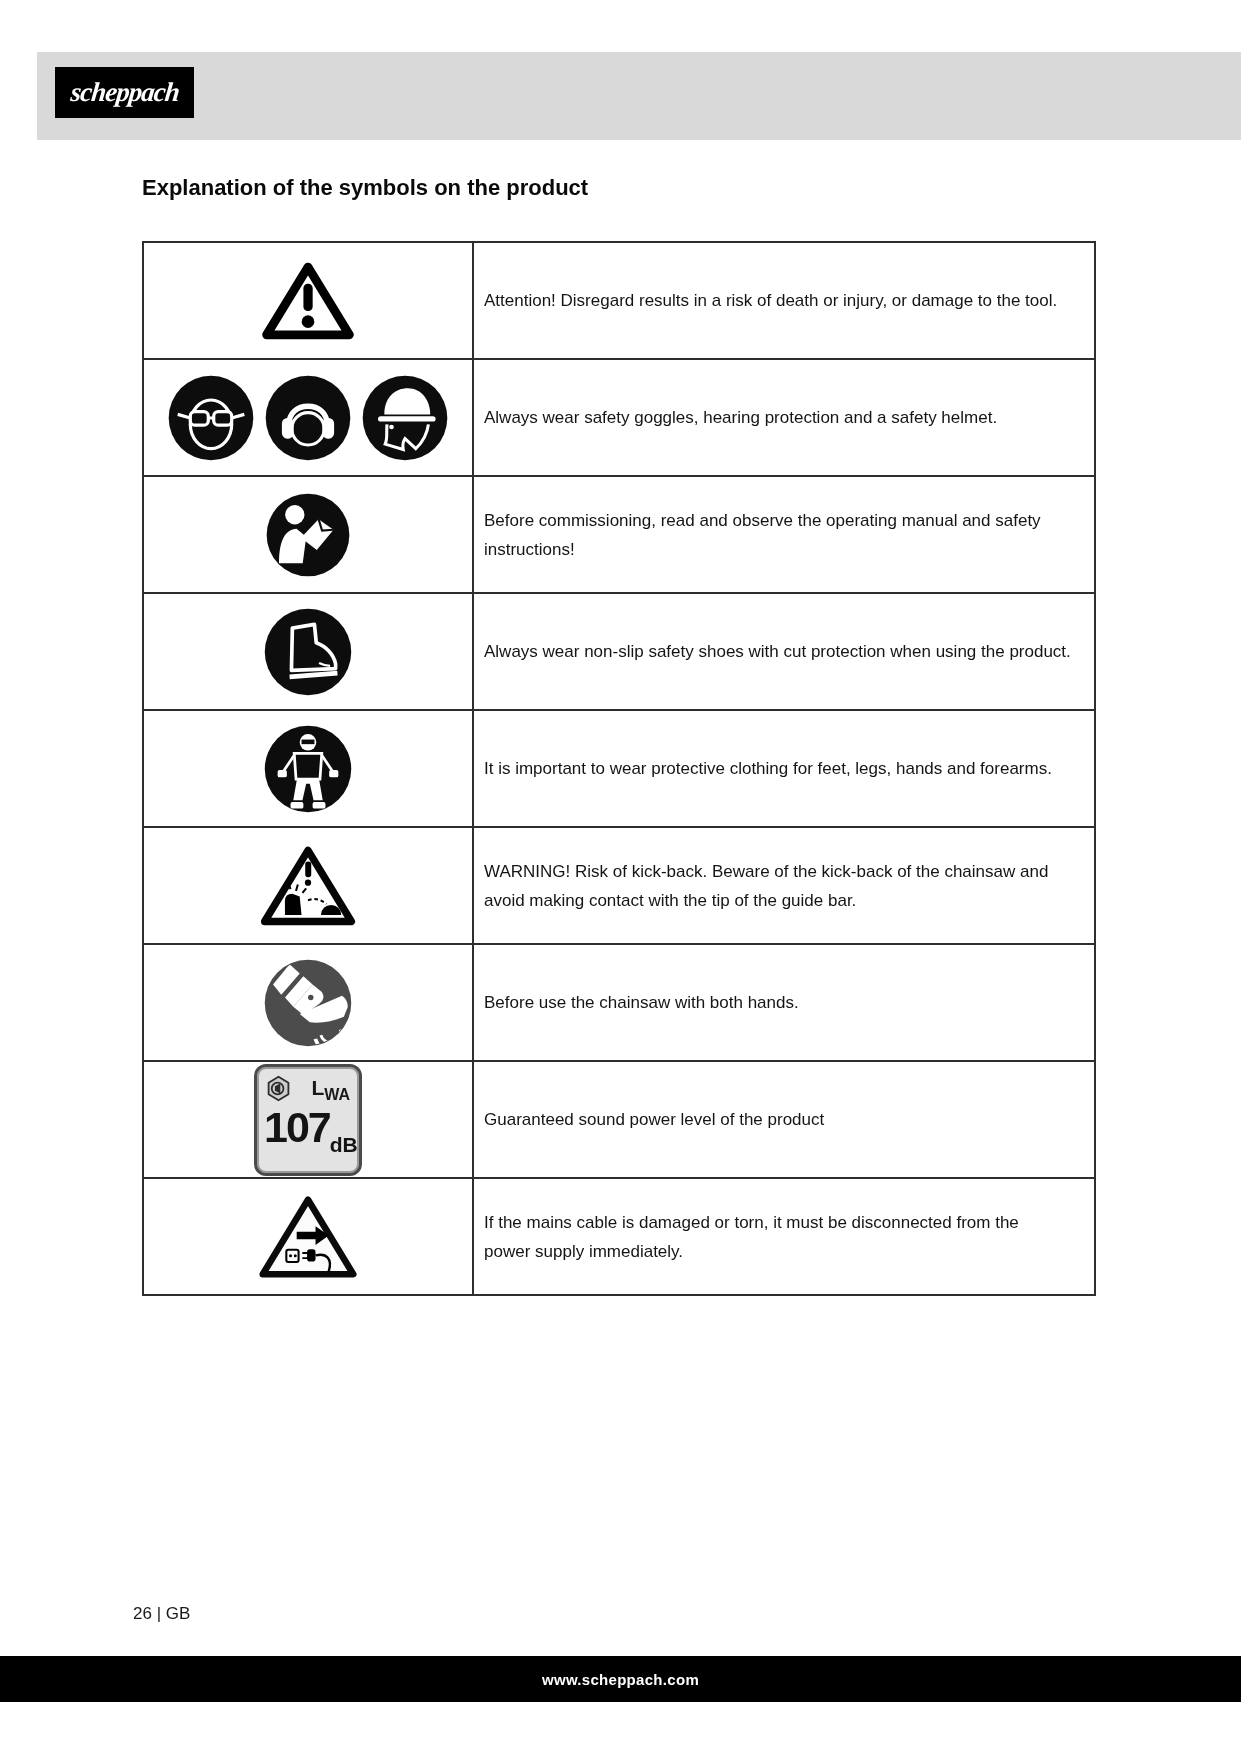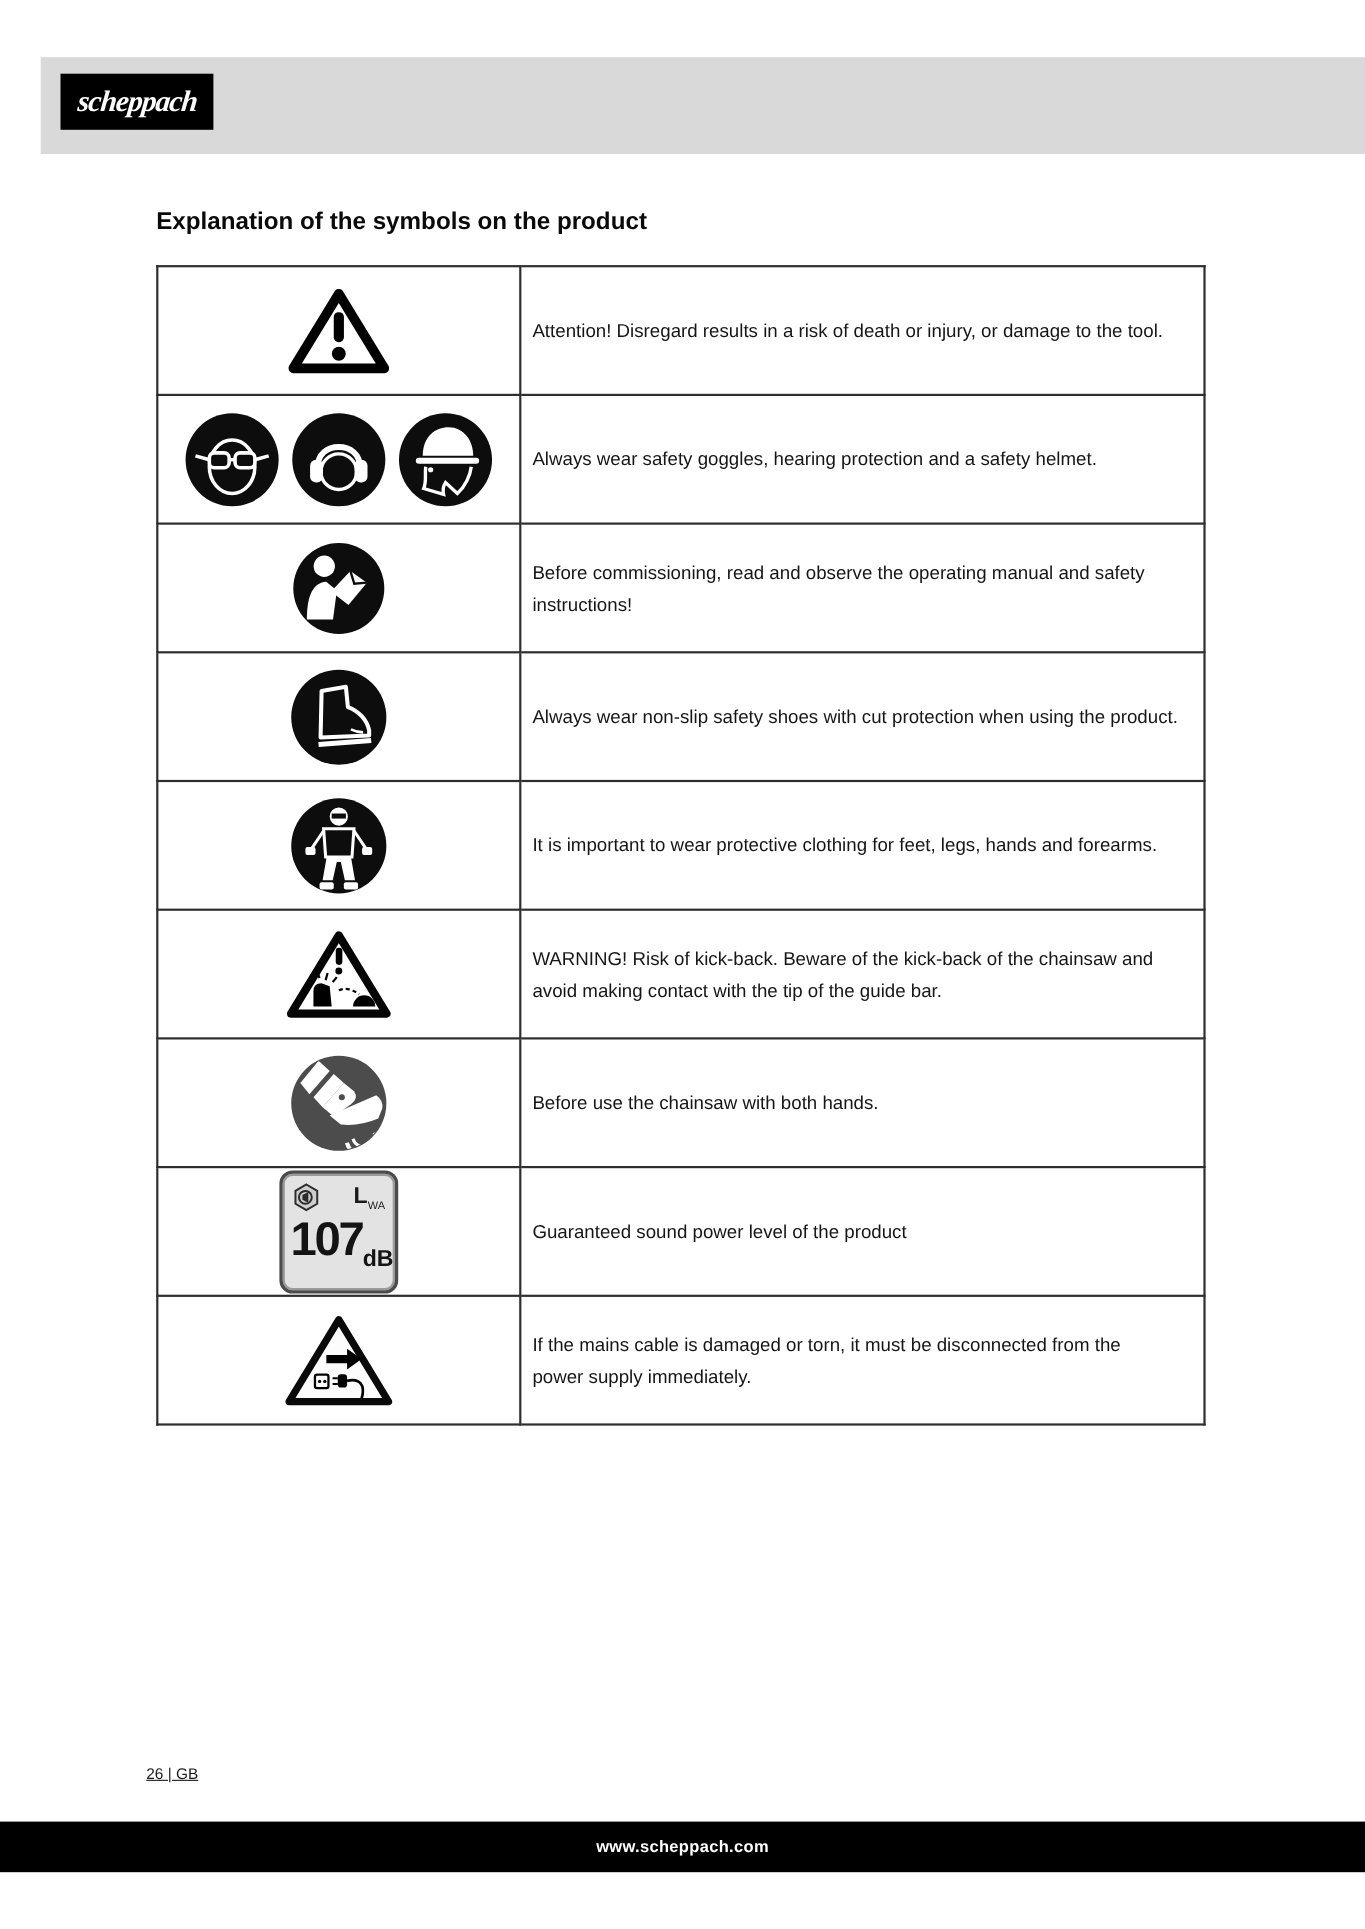--- a/index.html
+++ b/index.html
@@ -3,36 +3,36 @@
 <meta charset="utf-8">
 <style>
   html,body{margin:0;padding:0;background:#fff;}
   .page{position:relative;width:1241px;height:1754px;background:#ffffff;
         font-family:"Liberation Sans",sans-serif;color:#111;overflow:hidden;}
   .band{position:absolute;left:37px;top:52px;width:1204px;height:88px;background:#d9d9d9;}
   .logo{position:absolute;left:55px;top:67px;width:139px;height:51px;background:#000;
         display:flex;align-items:center;justify-content:center;}
   .logo span{color:#fff;font-weight:bold;font-style:italic;font-size:27px;
         font-family:"Liberation Serif",serif;transform:skewX(-6deg);letter-spacing:-1px;}
-  .title{position:absolute;left:142px;top:188px;font-size:22px;font-weight:bold;color:#0a0a0a;}
+  .title{position:absolute;left:142px;top:175px;font-size:22px;font-weight:bold;color:#0a0a0a;}
   table.sym{position:absolute;left:142px;top:241px;width:954px;border-collapse:collapse;
         table-layout:fixed;}
   table.sym td{border:2px solid #2e2e2e;vertical-align:middle;}
   td.ic{width:326px;height:113px;text-align:center;}
   td.tx{font-size:17px;line-height:29px;color:#151515;padding:0 20px 0 10px;white-space:pre-line;}
   .trio{display:flex;justify-content:center;gap:7px;align-items:center;}
   .noise-label{position:relative;width:102px;height:106px;margin:0 auto;background:#e3e3e3;
         border:3px solid #4b4b4b;border-radius:12px;box-shadow:inset 0 0 0 2px #9a9a9a;}
   .nl-speaker{position:absolute;left:8px;top:8px;}
   .nl-lwa{position:absolute;right:9px;top:9px;font-weight:bold;font-size:21px;color:#1a1a1a;}
-  .nl-lwa sub{font-size:10px;font-weight:normal;}
+  .nl-lwa sub{font-size:16px;font-weight:bold;}
   .nl-value{position:absolute;left:7px;bottom:16px;font-weight:bold;font-size:43px;
         letter-spacing:-2px;color:#141414;}
   .nl-value sub{font-size:21px;letter-spacing:0;}
-  .footer{position:absolute;left:133px;top:1604px;font-size:14px;color:#1a1a1a;text-decoration:underline;}
+  .footer{position:absolute;left:133px;top:1604px;font-size:17px;color:#1a1a1a;}
   .botbar{position:absolute;left:0;top:1656px;width:1241px;height:46px;background:#000;
         display:flex;align-items:center;justify-content:center;}
   .botbar span{color:#fff;font-size:15px;font-weight:bold;letter-spacing:.3px;}
   svg{display:block;margin:0 auto;}
   .trio svg{margin:0;}
 </style>
 </head>
 <body>
 
 <div class="page">

